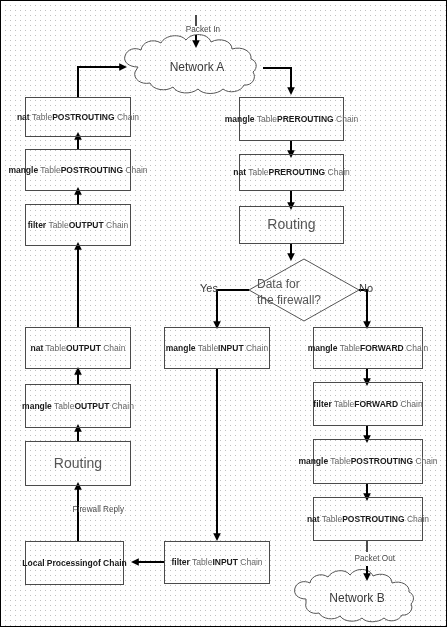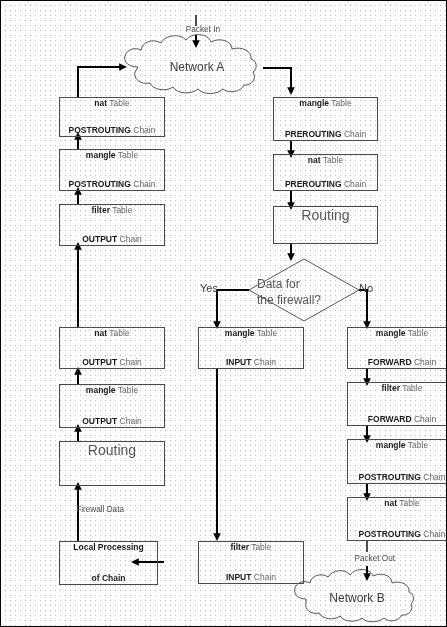--- a/index.html
+++ b/index.html
@@ -28,28 +28,27 @@
     width: 447px;
     height: 627px;
     overflow: visible;
   }
   .node-box {
     position: absolute;
     box-sizing: border-box;
     border: 1px solid #4a4a4a;
     background: transparent;
     display: flex;
-    flex-direction: column;
+    flex-direction: row;
     align-items: center;
-    justify-content: space-between;
+    justify-content: center;
     text-align: center;
     line-height: 1.28;
     font-size: 8.5px;
     color: #666666;
-    margin-left: 34px;
   }
   .node-box .ln { white-space: nowrap; }
   .node-box .b {
     font-weight: bold;
     color: #1a1a1a;
   }
   .plain-node {
     font-size: 14px;
     color: #555555;
   }
@@ -200,21 +199,21 @@
 
   <div class="node-box plain-node" style="left:24px; top:440px; width:106px; height:45px;">
     <div class="ln">Routing</div>
   </div>
 
   <div class="node-box" style="left:24px; top:540px; width:99px; height:44px;">
     <div class="ln b">Local Processing</div>
     <div class="ln b">of Chain</div>
   </div>
 
-  <div class="edge-label" style="left:33px; top:504px; width:90px;">Firewall Data</div>
+  <div class="edge-label" style="left:33px; top:504px; width:90px;">Firewall Reply</div>
 
   <div class="node-box" style="left:238px; top:96px; width:105px; height:44px;">
     <div class="ln"><span class="b">mangle</span><span> Table</span></div>
     <div class="ln"><span class="b">PREROUTING</span><span> Chain</span></div>
   </div>
 
   <div class="node-box" style="left:238px; top:153px; width:105px; height:37px;">
     <div class="ln"><span class="b">nat</span><span> Table</span></div>
     <div class="ln"><span class="b">PREROUTING</span><span> Chain</span></div>
   </div>

